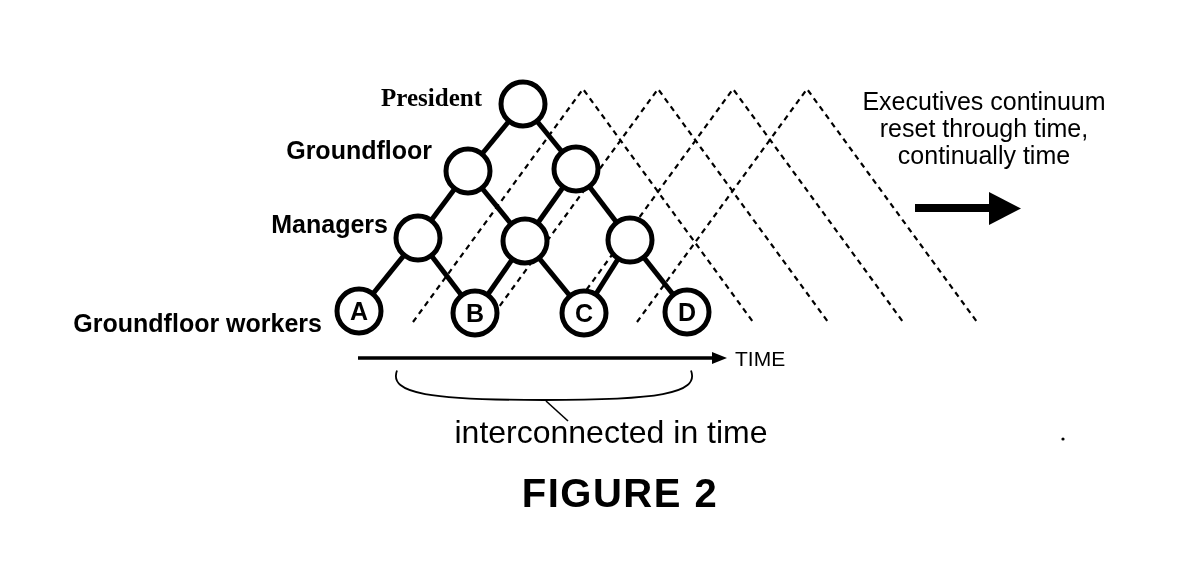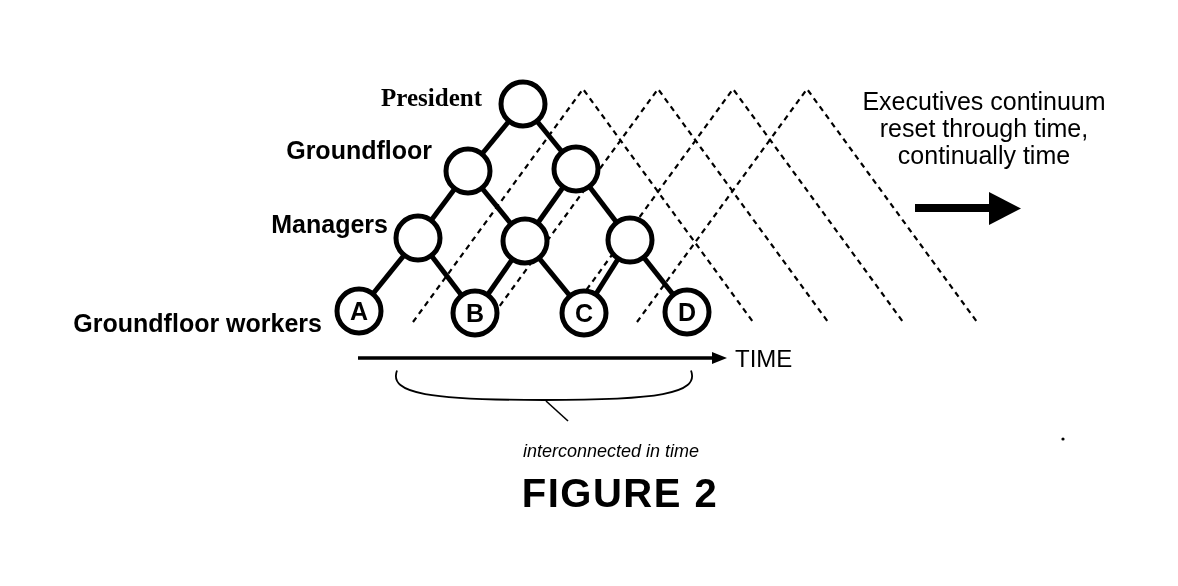--- a/index.html
+++ b/index.html
@@ -28,34 +28,33 @@
     width: 292px;
     font-size: 25px;
     line-height: 27px;
     text-align: center;
     white-space: nowrap;
   }
   .time-lbl {
     position: absolute;
     left: 735px;
     top: 347px;
-    font-size: 24px;
+    font-size: 21px;
     line-height: 24px;
     white-space: nowrap;
   }
   .interconnected-lbl {
     position: absolute;
     left: 408px;
-    top: 438px;
+    top: 419px;
     width: 406px;
     text-align: center;
-    font-size: 18px;
+    font-size: 32px;
     line-height: 27px;
     white-space: nowrap;
-    font-style: italic;
   }
   .caption {
     position: absolute;
     left: 470px;
     top: 478px;
     width: 300px;
     text-align: center;
     font-weight: bold;
     font-size: 40px;
     line-height: 31px;

